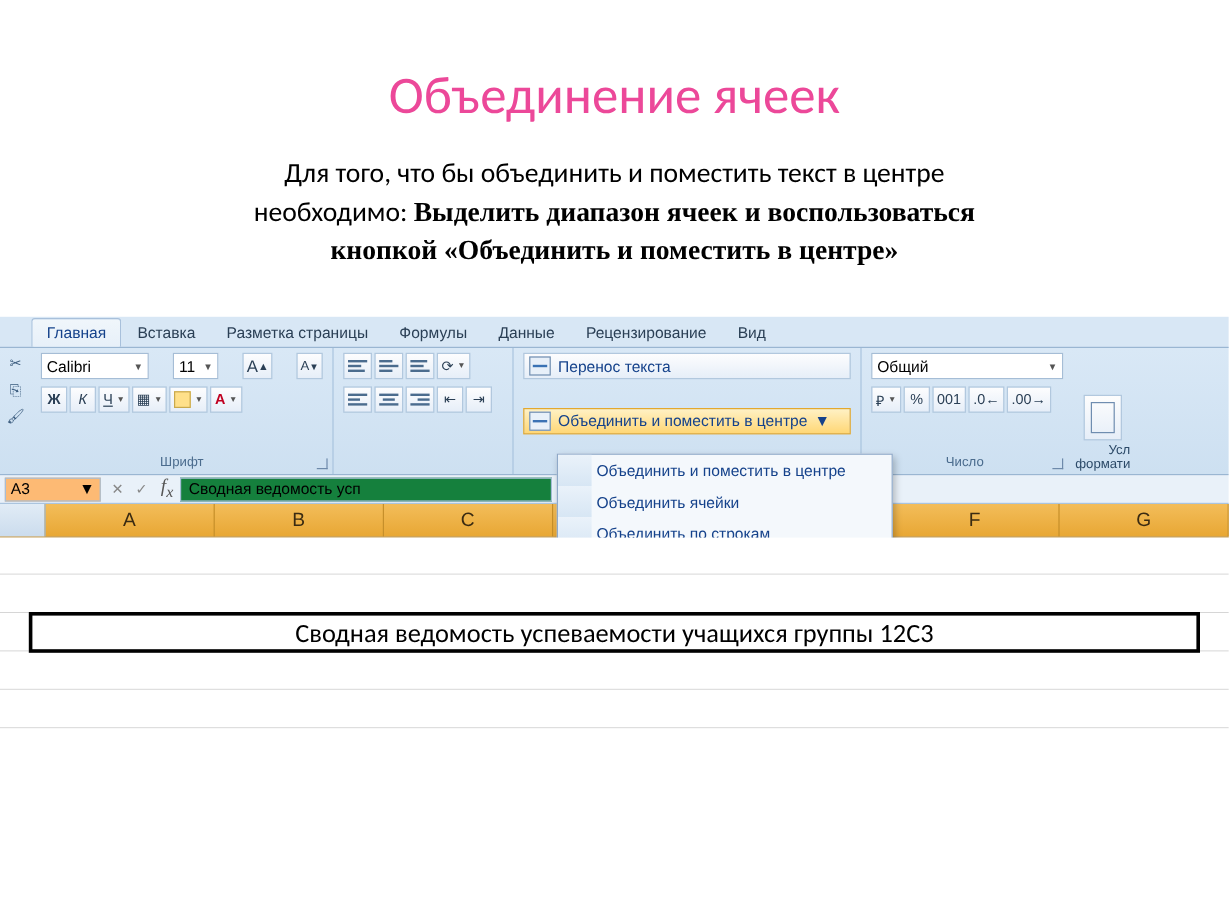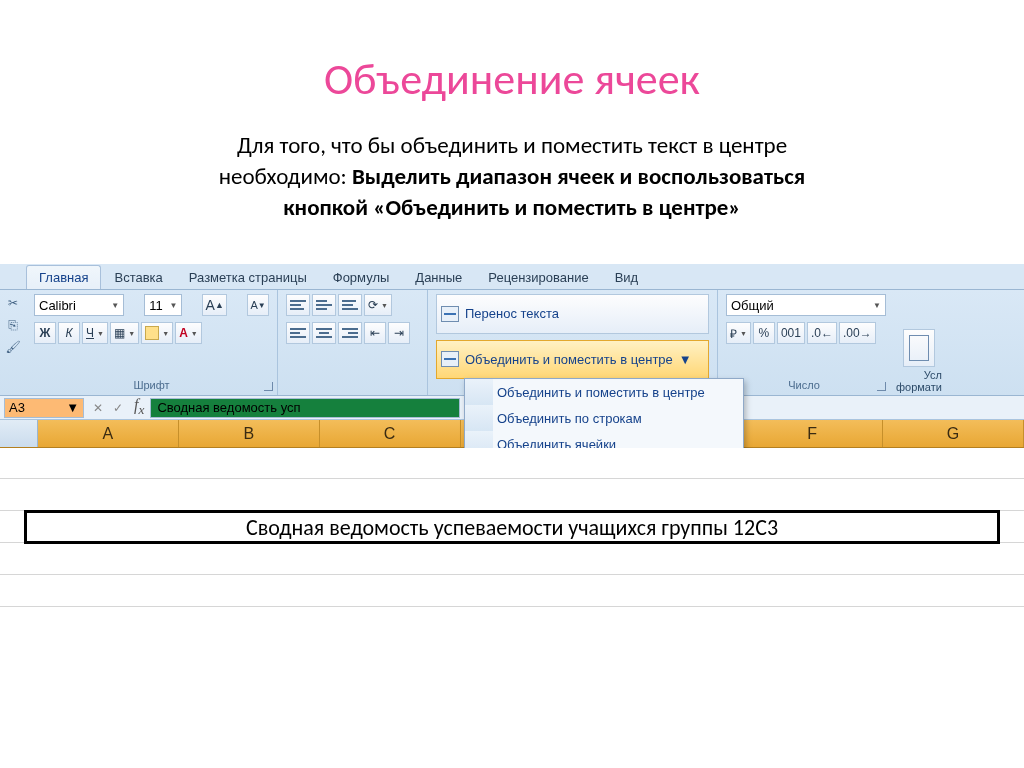--- a/index.html
+++ b/index.html
@@ -20,21 +20,21 @@
     font-family: Calibri, sans-serif;
   }
   .slide-text {
     text-align: center;
     font-size: 23px;
     color: #000;
     margin-top: 24px;
     line-height: 1.35;
     font-family: Calibri, sans-serif;
   }
-  .slide-text .bold { font-weight: bold; }
+  .slide-text .bold { font-weight: bold; font-family: Liberation Serif, serif; }
   .excel-shot {
     position: absolute;
     top: 264px;
     left: 0;
     width: 1024px;
     height: 370px;
   }
   
   .tabs {
     display: flex;
@@ -133,21 +133,21 @@
   .align-icon{
     display:inline-flex;flex-direction:column;gap:2px;
     width:16px;height:14px;justify-content:center;
   }
   .align-icon span{height:2px;background:#4b6c8e;display:block;}
   
   .merge-group{padding:4px 8px 2px 8px;display:flex;flex-direction:column;justify-content:space-between;}
   .wide-btn{
     background:linear-gradient(#fdfdfe,#e6eef8);
     border:1px solid #b2c8de;
-    height:40px;
+    height:22px;
     font-size:13px;
     display:flex;align-items:center;
     padding:0 6px 0 4px;
     color:#15428b;
     gap:6px;
     white-space:nowrap;
   }
   .wide-btn.highlight{
     background:linear-gradient(#fff1c4,#ffd776);
     border-color:#e3a82e;
@@ -415,27 +415,27 @@
       <div class="dd-row">
           <div class="dd-icon-strip">
             <span class="icon-box"></span>
           </div>
         <div class="dd-item">Объединить и поместить в центре</div>
         </div>
       <div class="dd-row">
           <div class="dd-icon-strip">
             <span class="icon-box"></span>
           </div>
-        <div class="dd-item">Объединить по строкам</div>
+        <div class="dd-item">Объединить ячейки</div>
         </div>
       <div class="dd-row">
           <div class="dd-icon-strip">
             <span class="icon-box"></span>
           </div>
-        <div class="dd-item">Объединить ячейки</div>
+        <div class="dd-item">Объединить по строкам</div>
         </div>
       <div class="dd-row">
           <div class="dd-icon-strip">
             <span class="icon-box"></span>
           </div>
         <div class="dd-item">Отменить объединение ячеек</div>
         </div>
     </div>
   </div>
 

